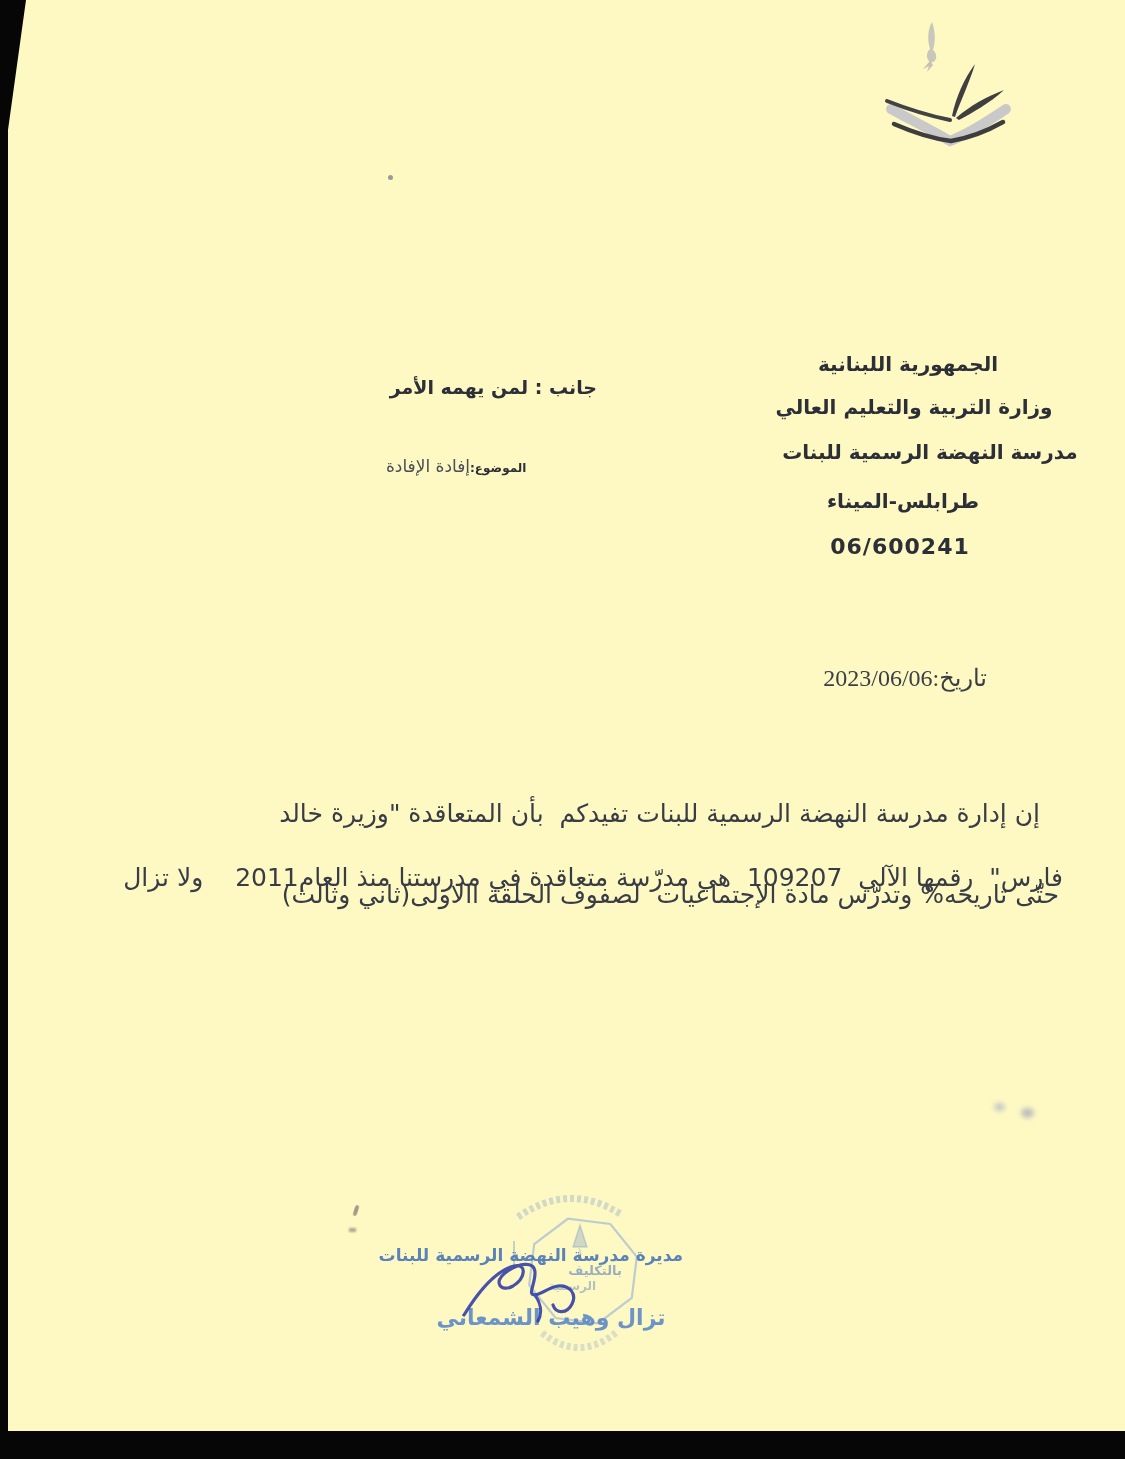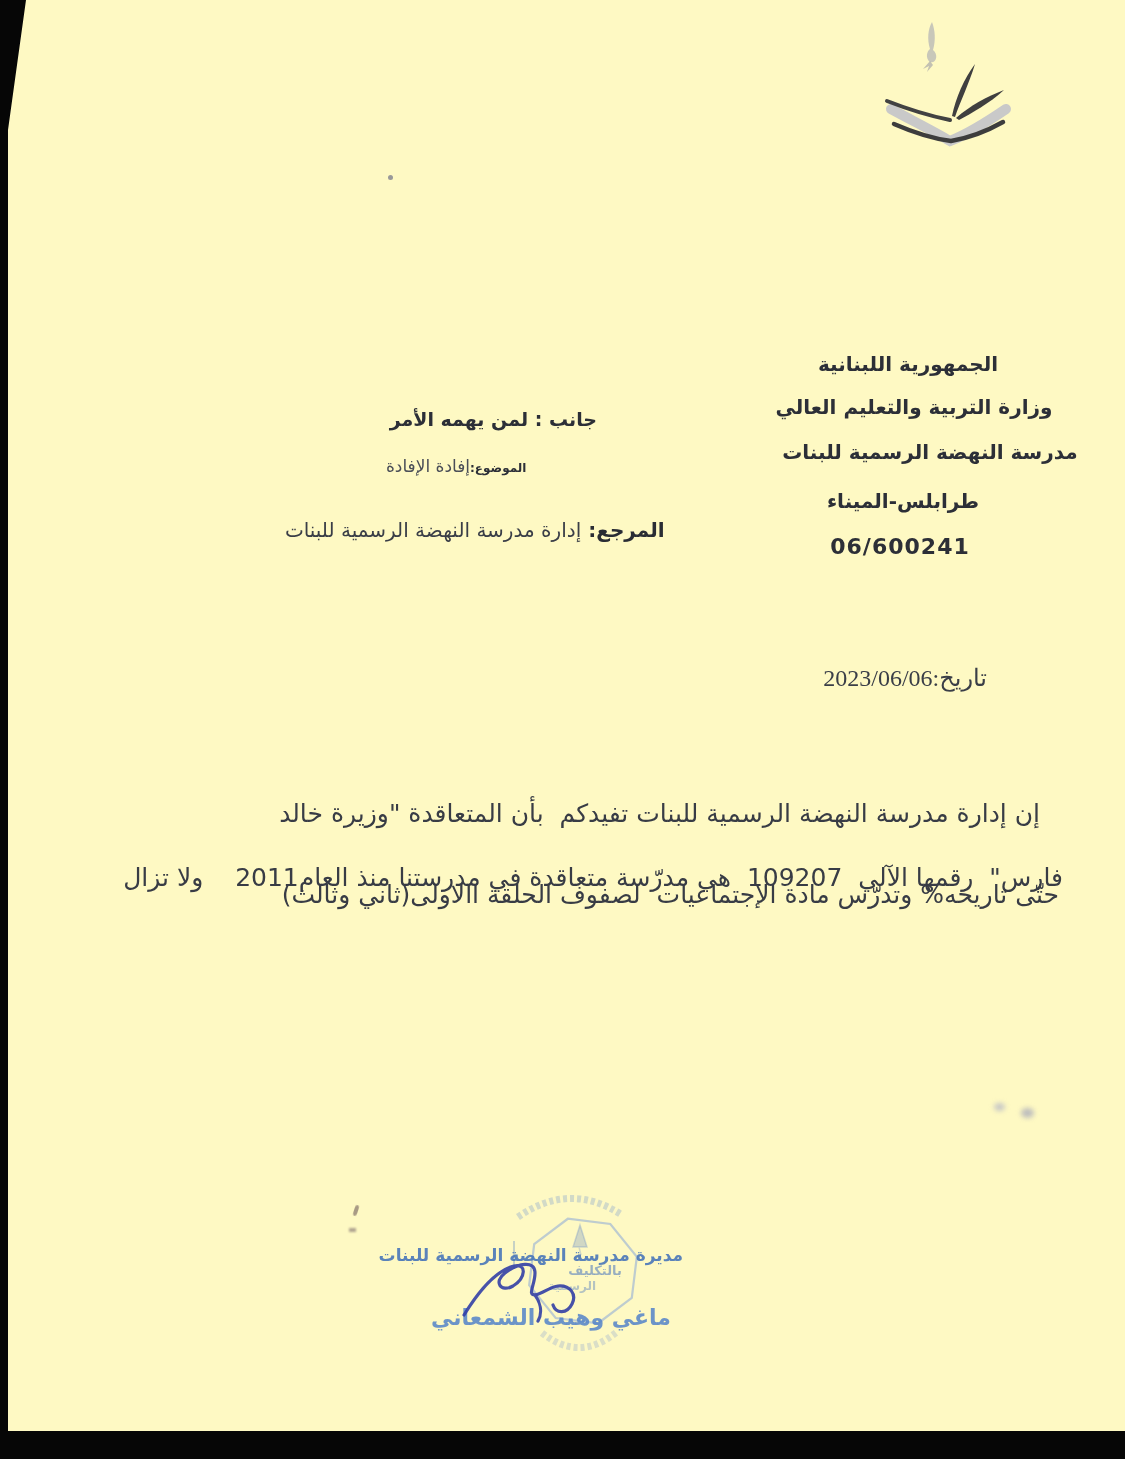--- a/index.html
+++ b/index.html
@@ -16,21 +16,21 @@
   
   .scan-left   { left:0; top:0; width:27px; height:1459px; background:#060606;
                  clip-path:polygon(0 0, 26px 0, 8px 130px, 8px 100%, 0 100%); }
   .scan-bottom { left:0; top:1431px; width:1125px; height:28px; background:#060606; }
 
   
   .hr-line { font-weight:700; color:#2c2f37; font-size:20px; transform:translateX(-50%); white-space:nowrap; }
   .hr-num  { font-size:22px; direction:ltr; letter-spacing:1px; }
 
   
-  .to-line   { right:528px; top:376px; font-size:19px; font-weight:700; color:#2c2f37;margin-top:32px; }
+  .to-line   { right:528px; top:376px; font-size:19px; font-weight:700; color:#2c2f37; }
   .subj-line { right:577px; top:436px; font-size:17px; color:#4a4e57; }
   .subj-line b { font-size:12px; color:#2c2f37; }
   .ref-line  { right:435px; top:494px; font-size:20px; color:#3a3e47; }
   .ref-line b { color:#2a2d34; }
   .ref-line .val { margin-right:7px; }
 
   .date-line { right:138px; top:664px; font-size:24px; color:#3a3e47;font-family:Liberation Serif, serif; }
 
   .body-line { font-size:25px; color:#383c45; }
   .bl1 { right:85px; top:799px; }
@@ -82,23 +82,20 @@
   <div class="abs hr-line rtl" style="left:908px; top:352px;">الجمهورية اللبنانية</div>
   <div class="abs hr-line rtl" style="left:914px; top:395px;">وزارة التربية والتعليم العالي</div>
   <div class="abs hr-line rtl" style="left:930px; top:440px;">مدرسة النهضة الرسمية للبنات</div>
   <div class="abs hr-line rtl" style="left:903px; top:489px;">طرابلس-الميناء</div>
   <div class="abs hr-line hr-num" style="left:900px; top:534px;">06/600241</div>
 
   <div class="abs to-line rtl">جانب : لمن يهمه الأمر</div>
   <div class="abs subj-line rtl">
     <b>الموضوع:</b><span>إفادة الإفادة</span>
   </div>
-  <div class="abs ref-line rtl">
-    <b>المرجع:</b><span class="val">إدارة مدرسة النهضة الرسمية للبنات</span>
-  </div>
 
   <div class="abs date-line rtl">تاريخ:2023/06/06</div>
 
   <div class="abs body-line rtl bl1">إن إدارة مدرسة النهضة الرسمية للبنات تفيدكم  بأن المتعاقدة "وزيرة خالد</div>
   <div class="abs body-line rtl bl2">فارس"  رقمها الآلي  109207  هي مدرّسة متعاقدة في مدرستنا منذ العام2011    ولا تزال</div>
   <div class="abs body-line rtl bl3">حتّى تاريخه% وتدرّس مادة الإجتماعيات  لصفوف الحلقة االاولى(ثاني وثالث)</div>
 
 
   <div class="abs stamp">
     <svg class="stamp-svg" width="262" height="205" viewBox="0 0 262 205">
@@ -106,21 +103,21 @@
         <polygon points="204.7,116.7 174.4,146 131.6,146 101.3,116.7 101.3,75.3 131.6,46 174.4,46 204.7,75.3" stroke-width="2.2"></polygon>
       </g>
       <path d="M 88,42 Q 140,6 192,40" fill="none" stroke="rgba(110,145,210,0.3)" stroke-width="7" stroke-dasharray="4 3"></path>
       <path d="M 112,158 Q 150,188 188,156" fill="none" stroke="rgba(110,145,210,0.25)" stroke-width="7" stroke-dasharray="4 3"></path>
       <path d="M 150,50 L 157,72 L 143,72 Z M 149,72 L 151,80" fill="rgba(90,130,200,0.28)" stroke="rgba(90,130,200,0.28)" stroke-width="1.5"></path>
       <line x1="84" y1="66" x2="84" y2="94" stroke="rgba(90,130,200,0.45)" stroke-width="1.5"></line>
     </svg>
     <div class="stamp-title">مديرة مدرسة النهضة الرسمية للبنات</div>
     <div class="stamp-inner1">بالتكليف</div>
     <div class="stamp-inner2">الرسمية</div>
-    <div class="stamp-name">ماغي وهيب الشمعاني</div>
+    <div class="stamp-name">تزال وهيب الشمعاني</div>
     <svg class="sig-svg" width="262" height="205" viewBox="0 0 262 205">
       <g fill="none" stroke="#333fa6" stroke-width="3.2" stroke-linecap="round" stroke-linejoin="round" opacity="0.9">
         <path d="M 34,140 C 50,114 68,95 84,91 C 97,88 96,103 83,111 C 71,118 63,107 75,98 C 88,88 105,85 105,98 C 105,110 97,120 105,120 C 113,119 119,112 128,111 C 140,110 147,119 142,129 C 137,139 126,139 123,130"></path>
         <path d="M 105,120 C 110,127 113,137 108,146"></path>
       </g>
     </svg>
   </div>
 
   <div class="abs speck sp1"></div>
   <div class="abs speck sp2"></div>

